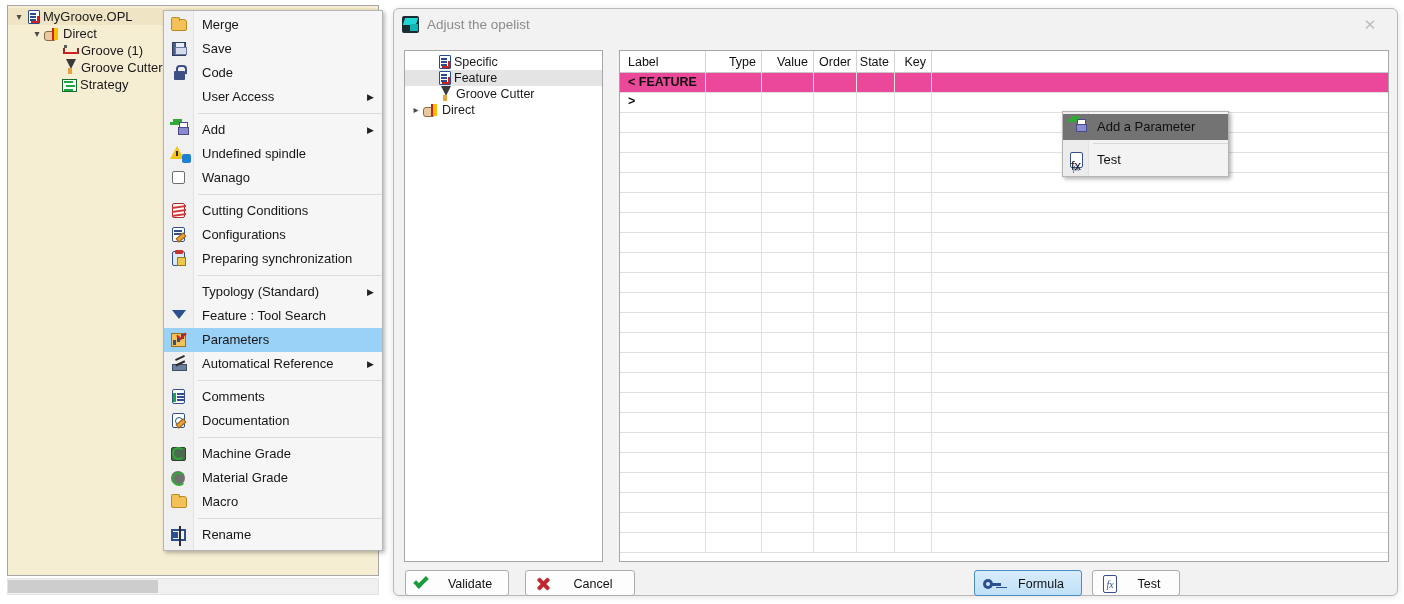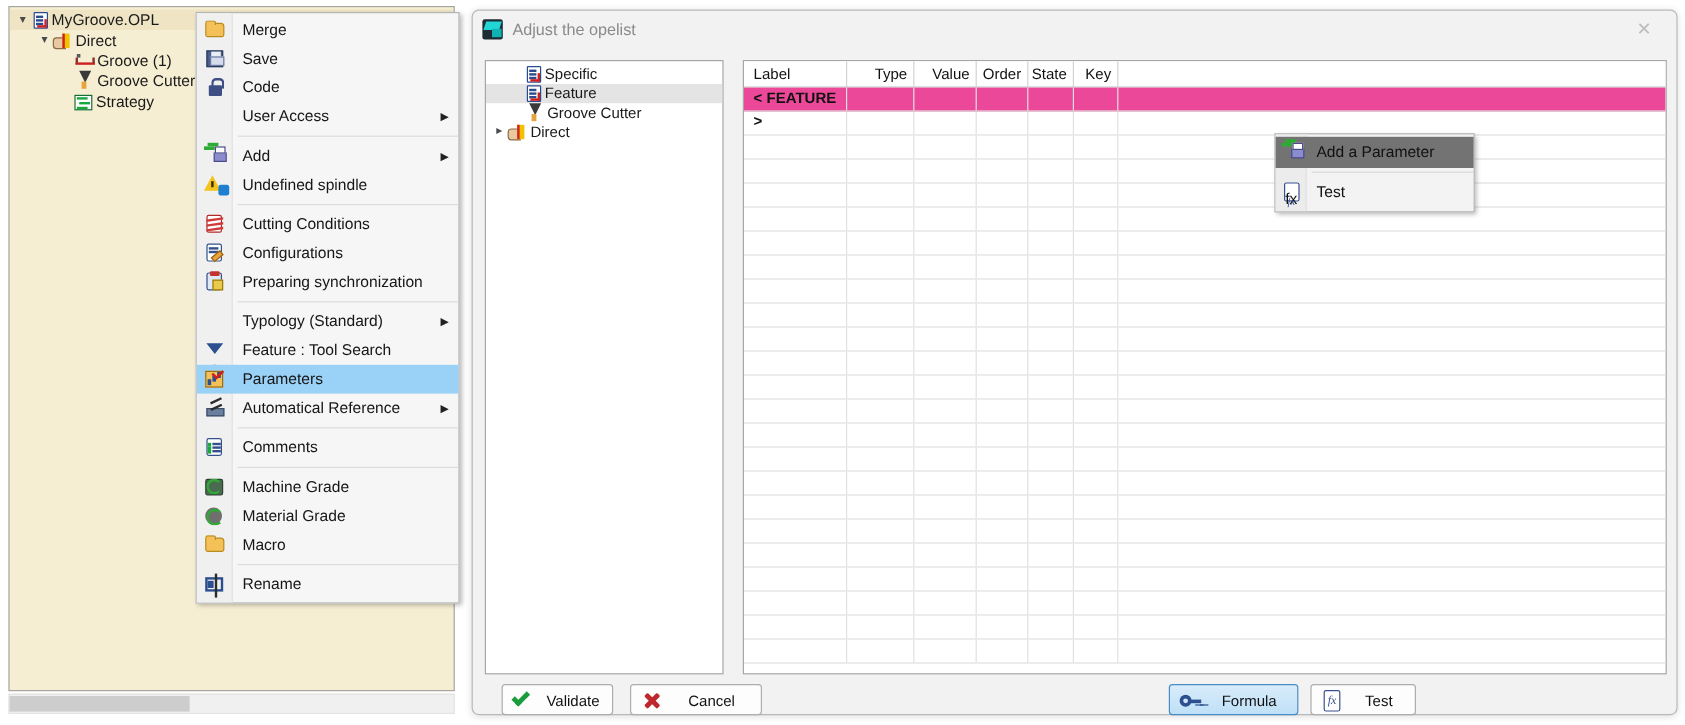--- a/index.html
+++ b/index.html
@@ -414,21 +414,21 @@
   .btn {
     position: absolute; height: 26px; border: 1px solid #adadad;
     background: #fdfdfd; border-radius: 3px;
     font-size: 12.5px; color: #111;
   }
   .btn .blabel {
     position: absolute; left: 0; right: 0; top: 0; height: 26px;
     line-height: 26px; text-align: center; padding-left: 26px;
   }
   .btn .bicon { position: absolute; left: 8px; top: 4px; width: 18px; height: 18px; }
-  #btn-validate { left: 24px; top: 561px; width: 93px; }
+  #btn-validate { left: 11px; top: 561px; width: 104px; }
   #btn-cancel   { left: 131px; top: 561px; width: 110px; }
   #btn-formula  { left: 580px; top: 561px; width: 108px;
                   background: linear-gradient(#d8ecfb,#bfe0f7);
                   border-color: #4a8cc4; }
   #btn-test     { left: 698px; top: 561px; width: 88px; }
 
   .ck-green {
     position:absolute; left:0; top:2px; width:14px; height:8px;
     border-left:4px solid #1a9c3c; border-bottom:4px solid #1a9c3c;
     transform: rotate(-45deg);
@@ -496,20 +496,23 @@
         </span><span>Save</span></div>
       <div class="mi"><span class="mi-icon">
           <span class="g-lock"></span>
         </span><span>Code</span></div>
       <div class="mi"><span>User Access</span><span class="mi-arrow">▶</span></div>
       <div class="msep"></div>
       <div class="mi"><span class="mi-icon"><span class="g-add"></span></span><span>Add</span><span class="mi-arrow">▶</span></div>
       <div class="mi"><span class="mi-icon">
           <span class="g-warn"></span>
         </span><span>Undefined spindle</span></div>
+      <div class="mi"><span class="mi-icon">
+          <span class="g-check"></span>
+        </span><span>Wanago</span></div>
       <div class="msep"></div>
       <div class="mi"><span class="mi-icon">
           <span class="g-cc"></span>
         </span><span>Cutting Conditions</span></div>
       <div class="mi"><span class="mi-icon">
           <span class="g-conf"></span>
         </span><span>Configurations</span></div>
       <div class="mi"><span class="mi-icon">
           <span class="g-sync"></span>
         </span><span>Preparing synchronization</span></div>
@@ -521,20 +524,23 @@
       <div class="mi hl"><span class="mi-icon">
           <span class="g-param"></span>
         </span><span>Parameters</span></div>
       <div class="mi"><span class="mi-icon">
           <span class="g-autoref"></span>
         </span><span>Automatical Reference</span><span class="mi-arrow">▶</span></div>
       <div class="msep"></div>
       <div class="mi"><span class="mi-icon">
           <span class="g-comment"></span>
         </span><span>Comments</span></div>
+      <div class="mi"><span class="mi-icon">
+          <span class="g-docm"></span>
+        </span><span>Documentation</span></div>
       <div class="msep"></div>
       <div class="mi"><span class="mi-icon">
           <span class="g-mach"></span>
         </span><span>Machine Grade</span></div>
       <div class="mi"><span class="mi-icon">
           <span class="g-mat"></span>
         </span><span>Material Grade</span></div>
       <div class="mi"><span class="mi-icon">
           <span class="g-folder"></span>
         </span><span>Macro</span></div>

